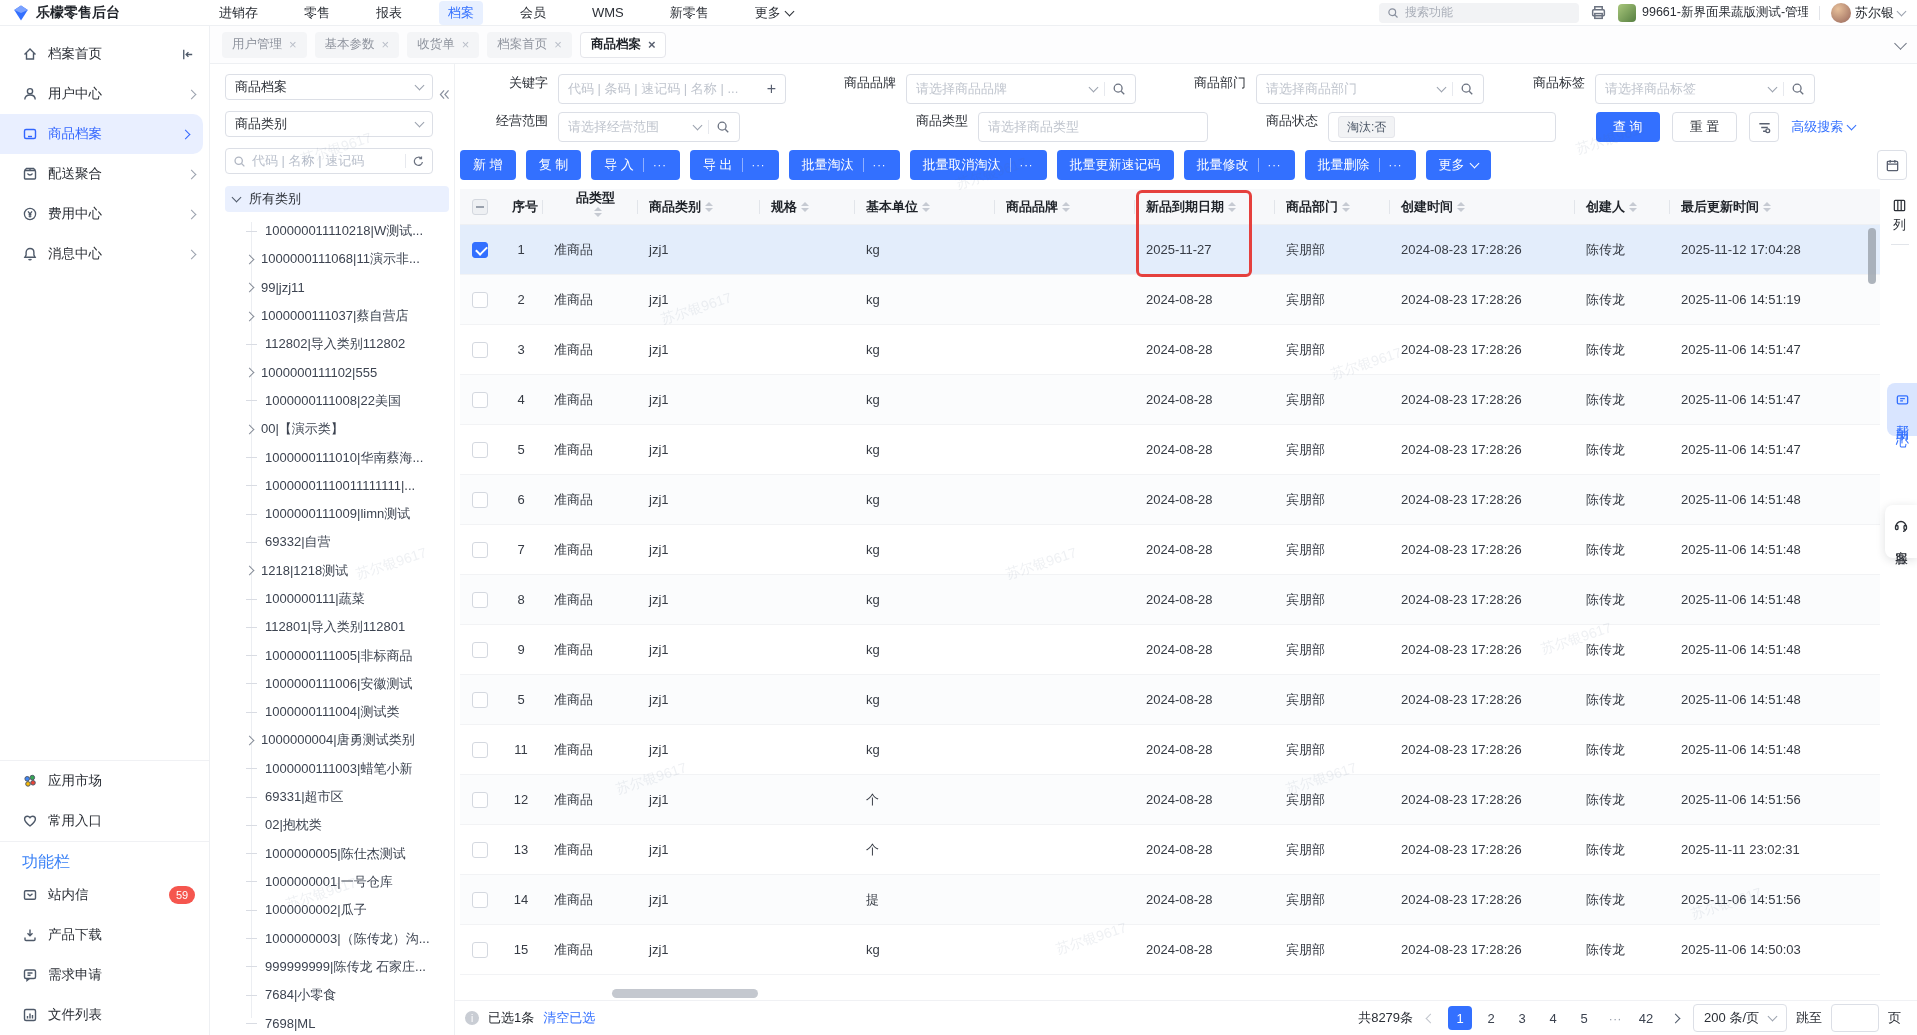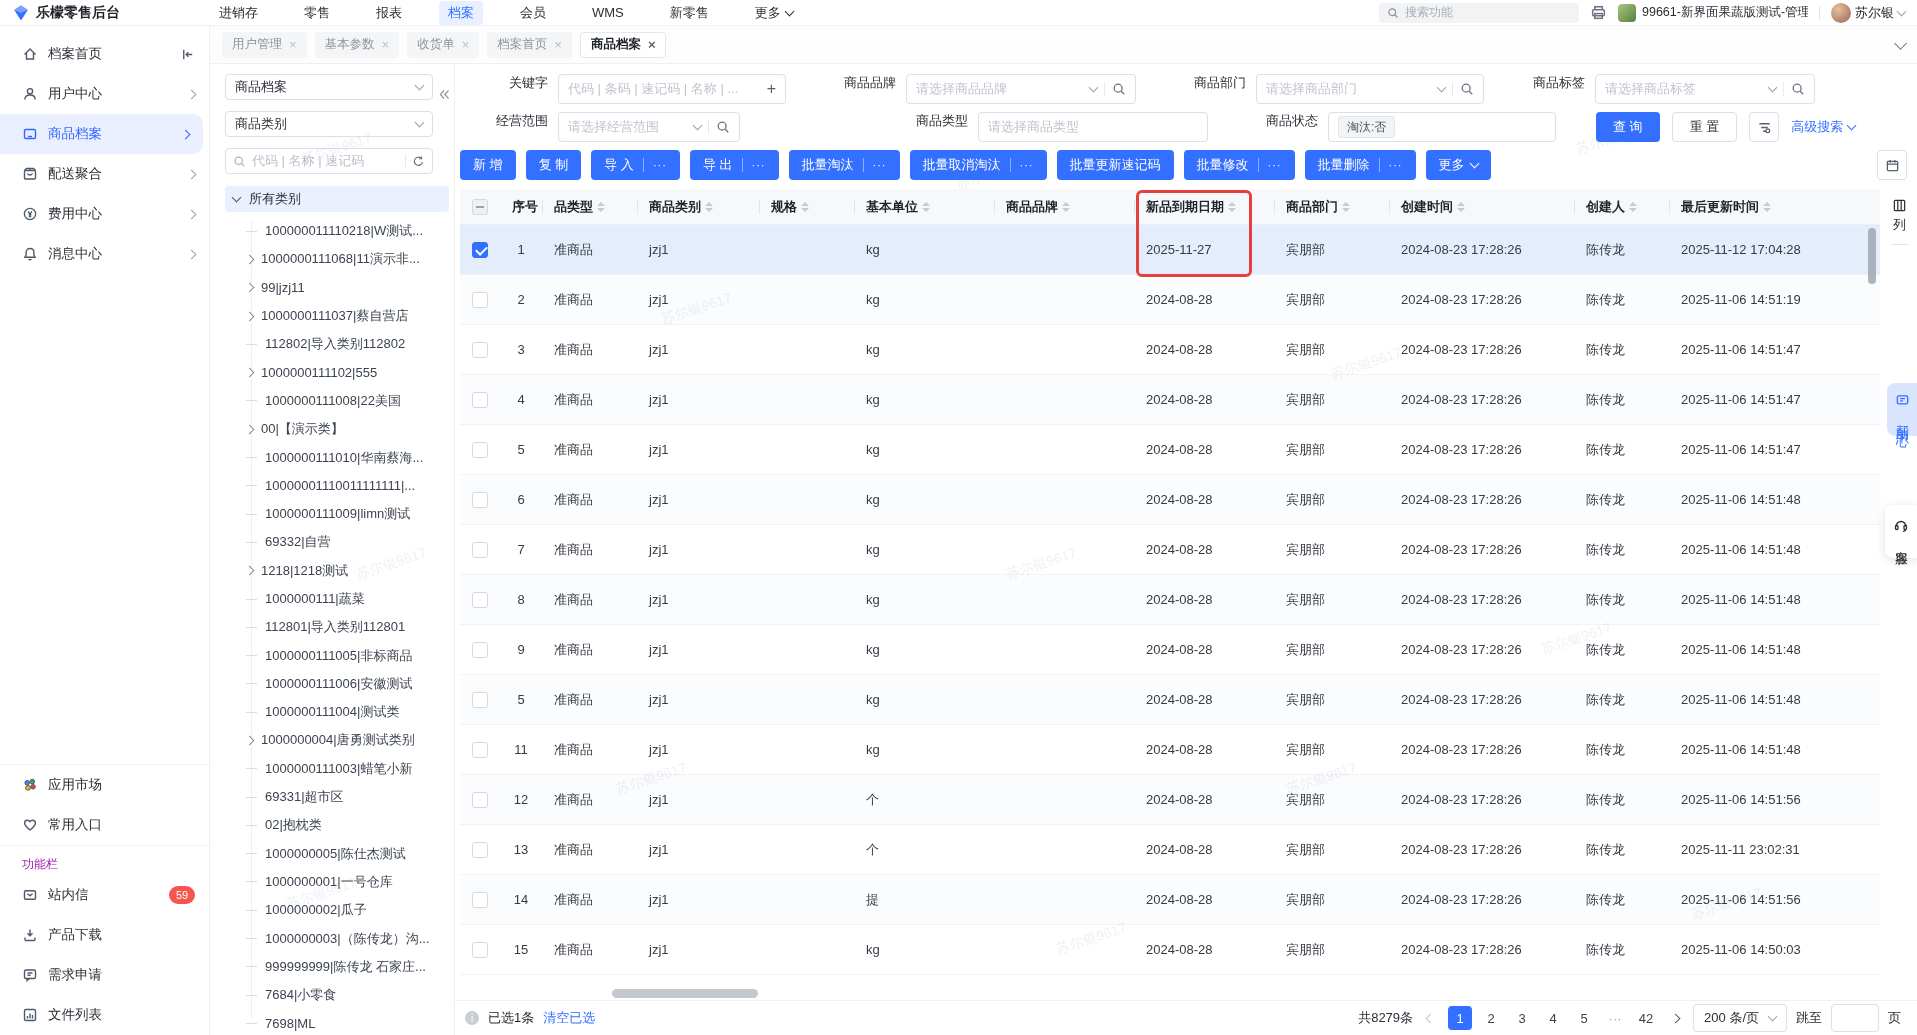--- a/index.html
+++ b/index.html
@@ -29,21 +29,21 @@
 .sidebar{width:210px;border-right:1px solid #eef0f3;display:flex;flex-direction:column;padding-top:8px;background:#fff;position:relative;z-index:6}
 .s-item{height:40px;display:flex;align-items:center;padding:0 14px 0 22px;gap:10px;color:#2b2f36;font-size:13.5px;cursor:pointer;flex:none}
 .s-item svg{stroke:#4e5969}
 .s-item.active{background:#e9efff;border-radius:0 10px 10px 0;color:#3366ff;margin-right:6px}
 .s-item.active svg{stroke:#3366ff}
 .s-arrow{margin-left:auto;color:#9aa1ad}
 .s-item.active .s-arrow{color:#3366ff}
 .s-collapse{margin-left:auto;color:#6b7280;cursor:pointer}
 .s-spacer{flex:1}
 .s-divider{height:1px;background:#f0f1f4;flex:none}
-.s-section{font-size:12px;color:#a21caf;padding:10px 0 2px 22px;flex:none}
+.s-section{font-size:16px;color:#3b82f6;padding:10px 0 2px 22px;flex:none}
 .badge{margin-left:auto;background:#f5564e;color:#fff;border-radius:9px;height:18px;min-width:26px;display:flex;align-items:center;justify-content:center;font-size:11px;padding:0 6px}
 
 .workarea{flex:1;display:flex;flex-direction:column;min-width:0}
 .tabstrip{height:38px;display:flex;align-items:center;padding:0 12px;gap:8px;border-bottom:1px solid #eef0f3;background:#fdfdfe;flex:none}
 .tab{height:26px;display:flex;align-items:center;padding:0 10px;border-radius:4px;background:#f4f5f7;color:#8f949e;font-size:12.5px;gap:7px;cursor:pointer;white-space:nowrap}
 .tab.active{background:#fff;border:1px solid #e5e6eb;color:#1f2329;font-weight:bold}
 .tab .x{color:#b9bec8;font-size:13px;line-height:1}
 .tab.active .x{color:#596070}
 .tab-overflow{margin-left:auto;color:#6b7280;cursor:pointer;padding:4px}
 .content{flex:1;display:flex;min-height:0}
@@ -618,21 +618,21 @@
         </div>
 
         <div class="tbl">
           <div class="thead" id="thead">
               <div class="th thsel" style="width: 40px;">
                 <div class="cb ind"></div>
               </div>
               <div class="th" style="width: 42px;">
                 <span>序号</span>
               </div>
-              <div class="th bord" style="width: 95px;">
+              <div class="th bord" style="width: 95px; flex-direction: column;">
                 <span>品类型</span>
                 <span class="sort">
                   <i class="up"></i>
                   <i class="dn"></i>
                 </span>
               </div>
               <div class="th bord" style="width: 122px;">
                 <span>商品类别</span>
                 <span class="sort">
                   <i class="up"></i>

